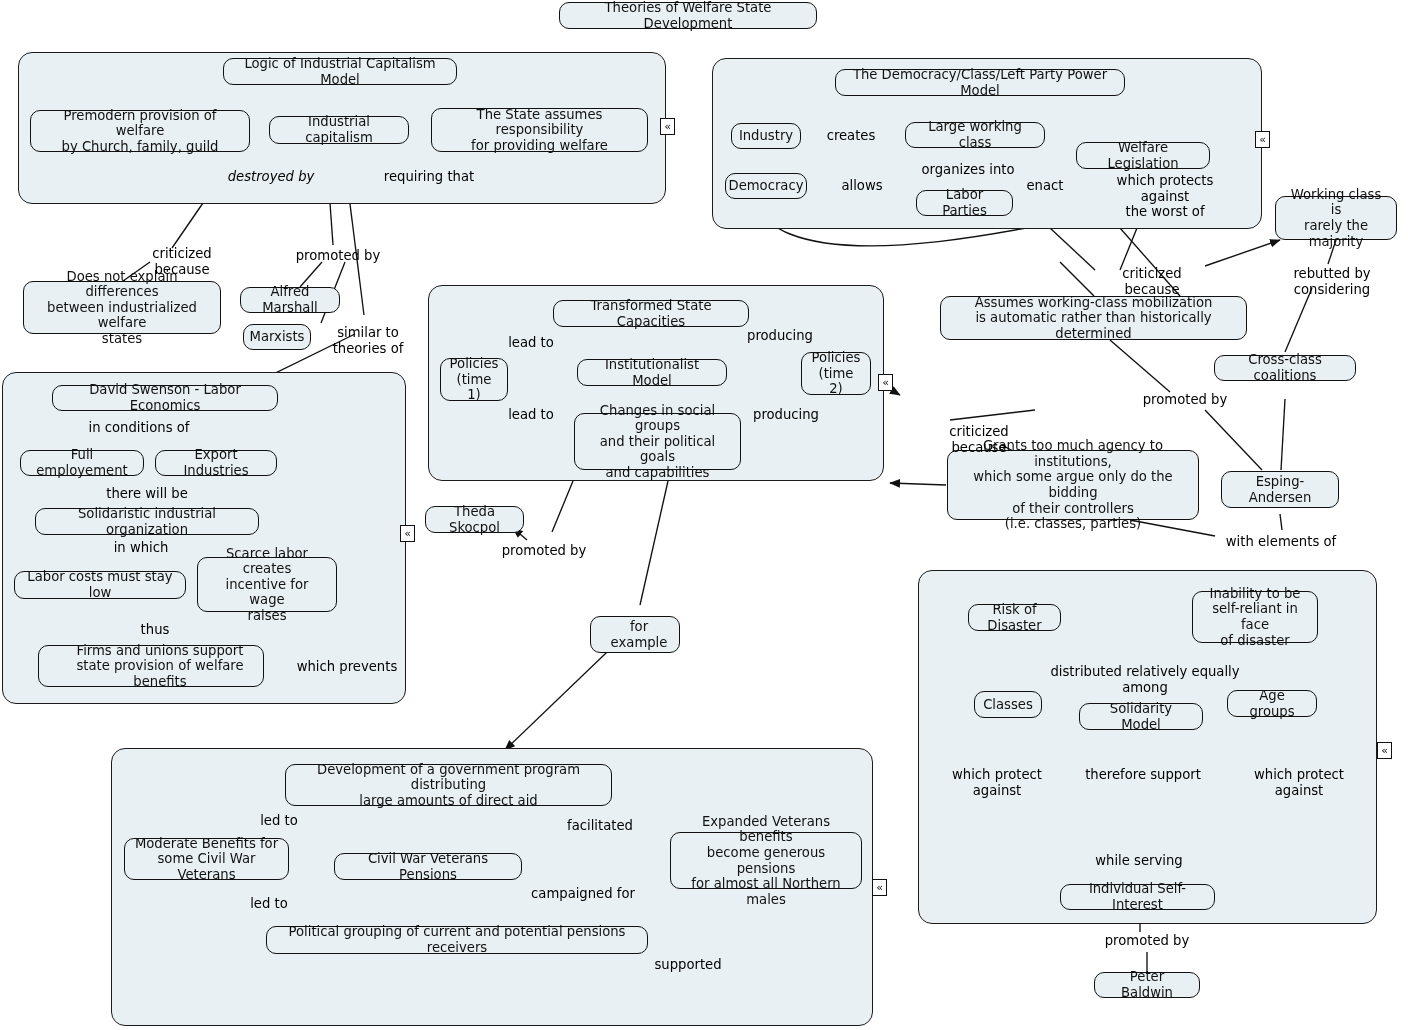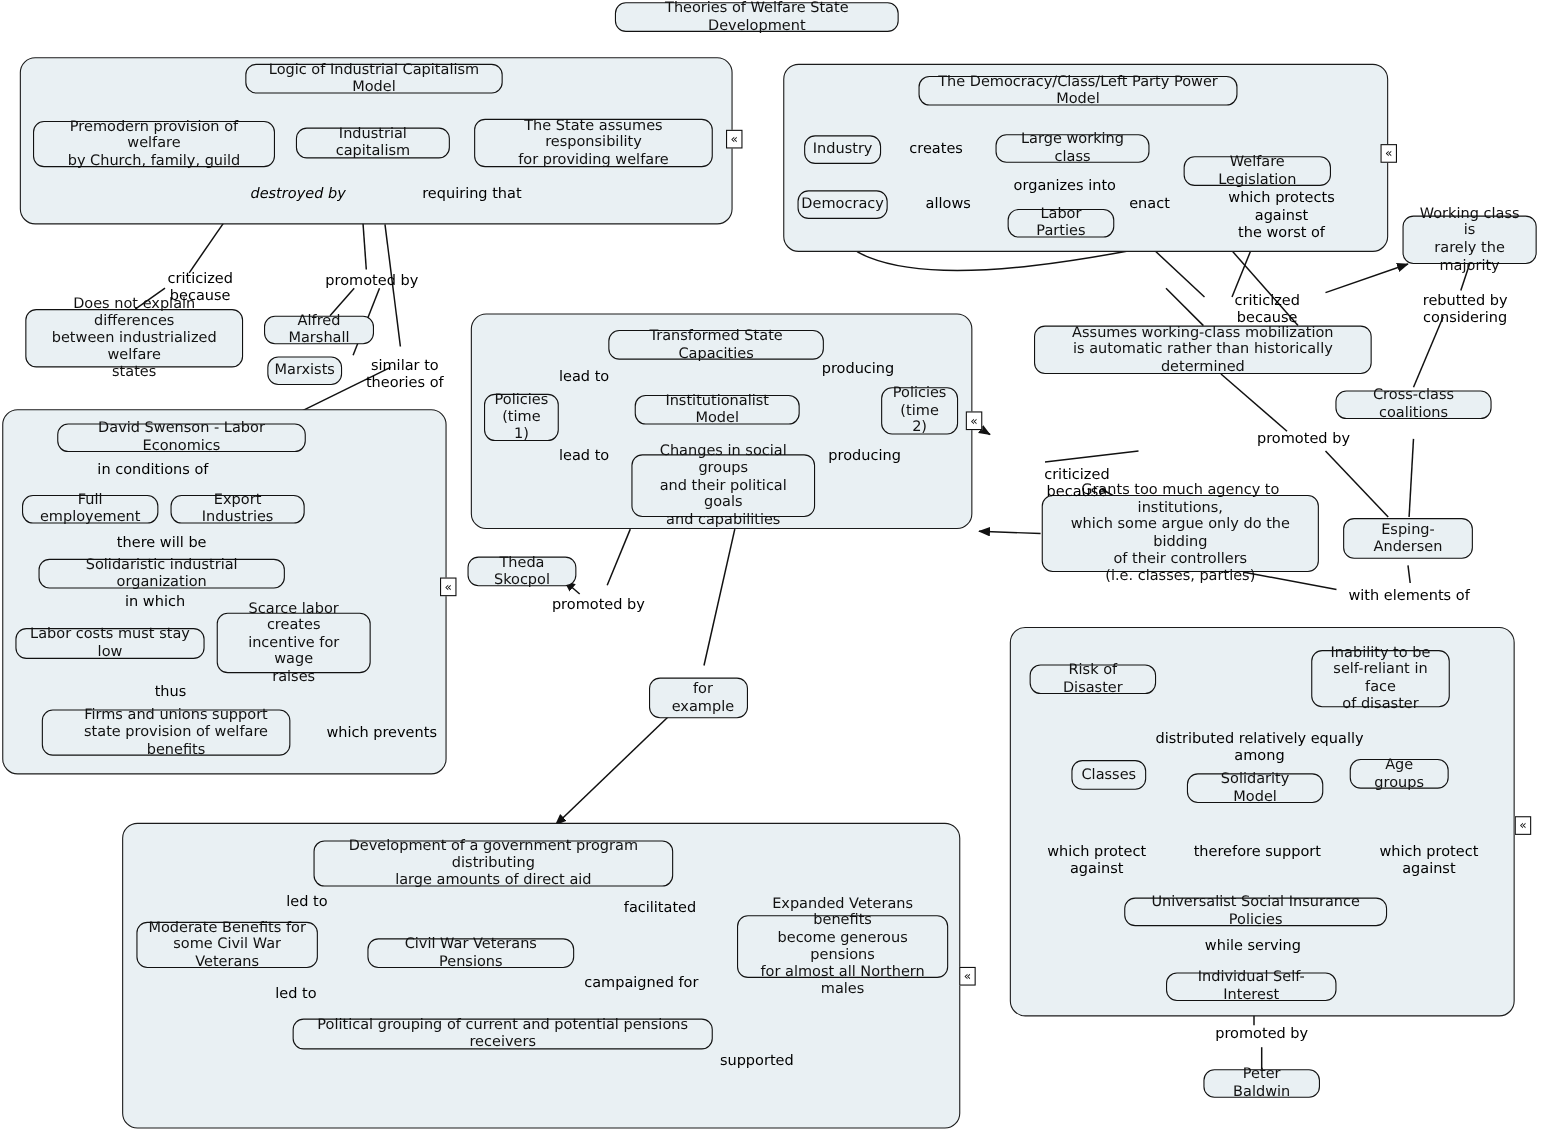--- a/index.html
+++ b/index.html
@@ -264,28 +264,27 @@
   <div class="node" style="left:285px;top:764px;width:327px;height:42px;">Development of a government program distributing
 large amounts of direct aid</div>
   <div class="node" style="left:124px;top:838px;width:165px;height:42px;">Moderate Benefits for
 some Civil War Veterans</div>
   <div class="node" style="left:334px;top:853px;width:188px;height:27px;">Civil War Veterans Pensions</div>
   <div class="node" style="left:670px;top:832px;width:192px;height:57px;">Expanded Veterans benefits
 become generous pensions
 for almost all Northern males</div>
   <div class="node" style="left:266px;top:926px;width:382px;height:28px;">Political grouping of current and potential pensions receivers</div>
 
-  <div class="node" style="left:936px;top:604px;width:115px;height:27px;">Risk of Disaster</div>
+  <div class="node" style="left:968px;top:604px;width:93px;height:27px;">Risk of Disaster</div>
   <div class="node" style="left:1192px;top:591px;width:126px;height:52px;">Inability to be
 self-reliant in face
 of disaster</div>
   <div class="node" style="left:974px;top:691px;width:68px;height:27px;">Classes</div>
   <div class="node" style="left:1079px;top:703px;width:124px;height:27px;">Solidarity Model</div>
   <div class="node" style="left:1227px;top:690px;width:90px;height:27px;">Age groups</div>
-  <div class="node" style="left:1022px;top:816px;width:239px;height:26px;">Universalist Social Insurance Policies</div>
   <div class="node" style="left:1060px;top:884px;width:155px;height:26px;">Individual Self-Interest</div>
   <div class="node" style="left:1094px;top:972px;width:106px;height:26px;">Peter Baldwin</div>
 
   <div class="lbl" style="left:221px;top:169px;width:100px;font-style:italic;">destroyed by</div>
   <div class="lbl" style="left:382px;top:169px;width:94px;">requiring that</div>
   <div class="lbl" style="left:124px;top:246px;width:116px;">criticized because</div>
   <div class="lbl" style="left:293px;top:248px;width:90px;">promoted by</div>
   <div class="lbl" style="left:327px;top:325px;width:82px;">similar to
 theories of</div>
 

